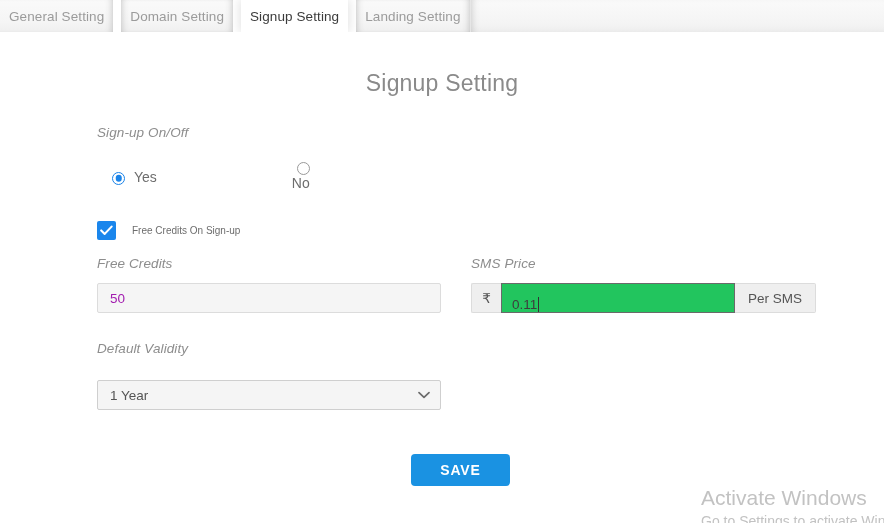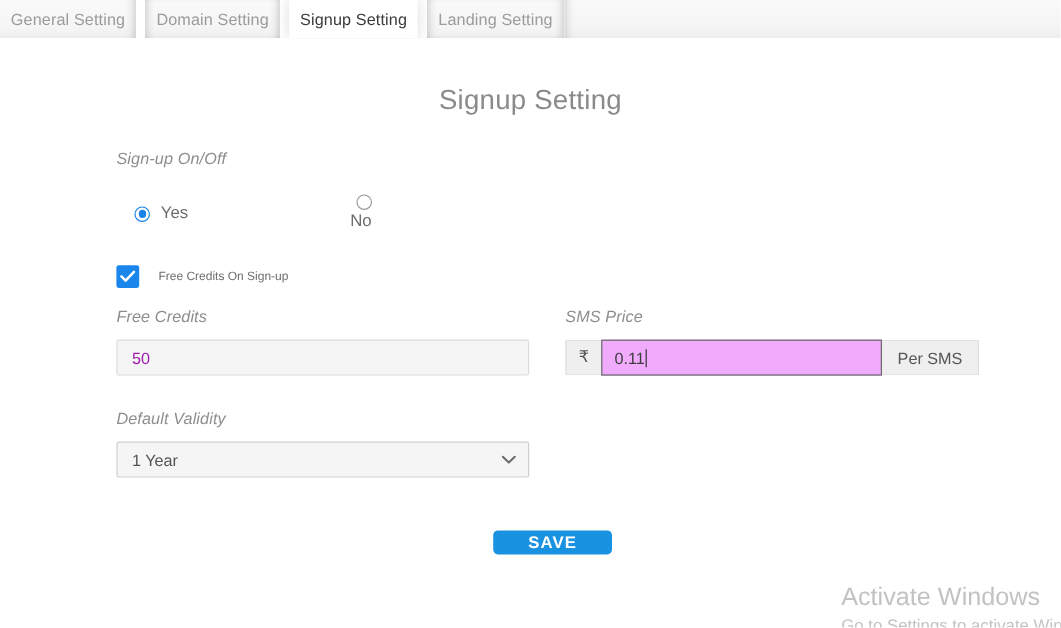--- a/index.html
+++ b/index.html
@@ -208,42 +208,42 @@
     border-right: none;
   }
   .ig-addon.right {
     padding: 4px 13px;
     border-radius: 0 2px 2px 0;
     border-left: none;
   }
   .ig-input {
     box-sizing: border-box;
     flex: 1 1 auto;
-    background: #f0abfc;
+    background: #22c55e;
     border: 1px solid #6a6a6a;
     font-size: 13.5px;
     color: #3d3d3d;
     padding: 0 10px;
     font-family: inherit;
     outline: none;
     display: flex;
-    align-items: center;
+    align-items: flex-end;
   }
   .caret {
     display: inline-block;
     width: 1px;
     height: 15px;
     background: #333333;
     margin-left: 1px;
     vertical-align: middle;
   }
 
   
   .select-wrap {
-    margin-top: 12px;
+    margin-top: 24px;
     position: relative;
     width: 344px;
     height: 30px;
   }
   .select-box {
     box-sizing: border-box;
     width: 100%;
     height: 100%;
     background: #f5f5f5;
     border: 1px solid #cfcfcf;
@@ -273,21 +273,21 @@
     display: flex;
     justify-content: center;
     padding-right: 60px;
   }
   .save-btn {
     background: #1a92e2;
     color: #ffffff;
     border: none;
     border-radius: 4px;
     width: 99px;
-    height: 20px;
+    height: 32px;
     font-size: 14px;
     font-weight: 700;
     letter-spacing: 0.9px;
     font-family: inherit;
     cursor: pointer;
   }
 
   
   .watermark {
     position: absolute;

